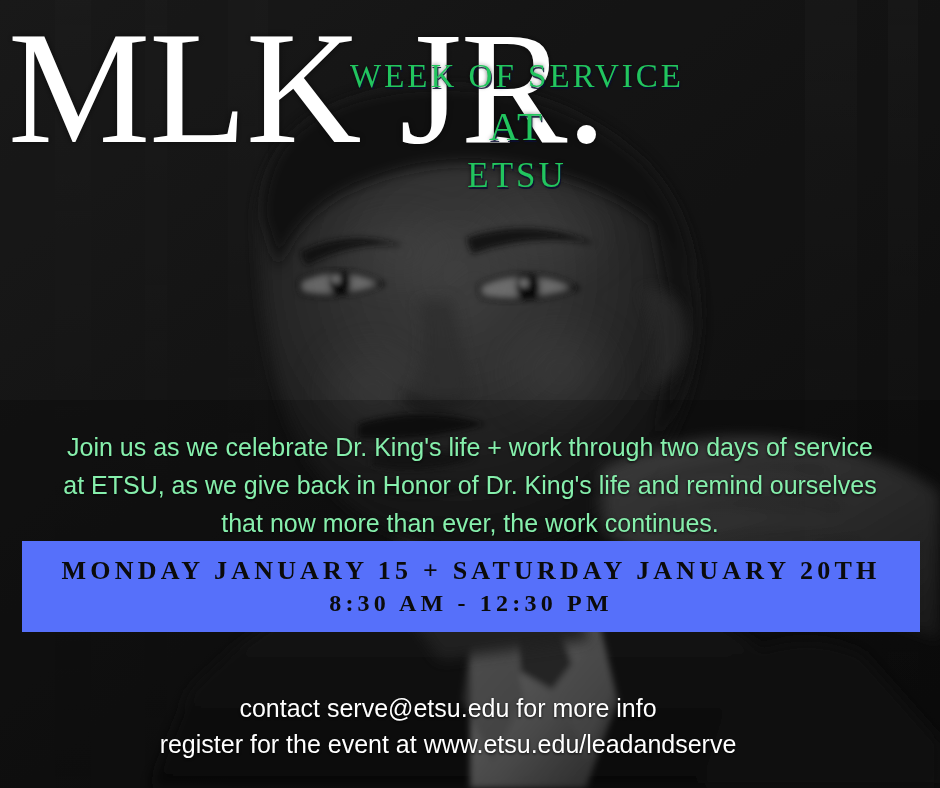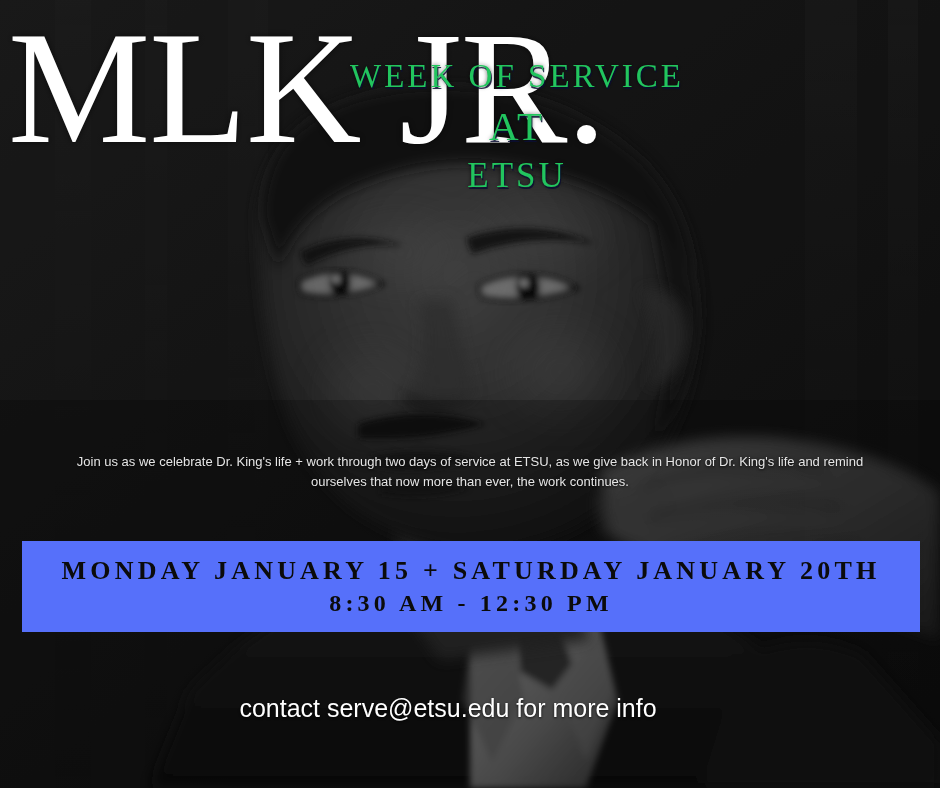--- a/index.html
+++ b/index.html
@@ -68,26 +68,26 @@
   }
   .blue-line.l1 { font-size: 33px; }
   .blue-line.l2 { font-size: 41px; }
   .blue-line.l3 { font-size: 35px; }
 
   
   .body-copy {
     position: absolute;
     left: 50%;
     transform: translateX(-50%);
-    top: 452px;
+    top: 428px;
     width: 828px;
     z-index: 5;
     text-align: center;
-    color: #e5e5e5;
-    font-size: 13px;
+    color: #86efac;
+    font-size: 25px;
     line-height: 1.52;
     font-family: "Liberation Sans", sans-serif;
     text-shadow: 0 1px 3px rgba(0,0,0,.85);
   }
 
   
   .date-banner {
     position: absolute;
     left: 22px;
     top: 541px;
@@ -289,15 +289,16 @@
 
   <div class="body-copy">Join us as we celebrate Dr. King's life + work through two days of service at ETSU, as we give back in Honor of Dr. King's life and remind ourselves that now more than ever, the work continues.</div>
 
   <div class="date-banner">
     <div class="banner-line primary">MONDAY JANUARY 15 + SATURDAY JANUARY 20TH</div>
     <div class="banner-line secondary">8:30 AM - 12:30 PM</div>
   </div>
 
   <div class="footer-copy">
     <div>contact serve@etsu.edu for more info</div>
+    <div>register for the event at www.etsu.edu/leadandserve</div>
   </div>
 
 </div>
 
 </body></html>

